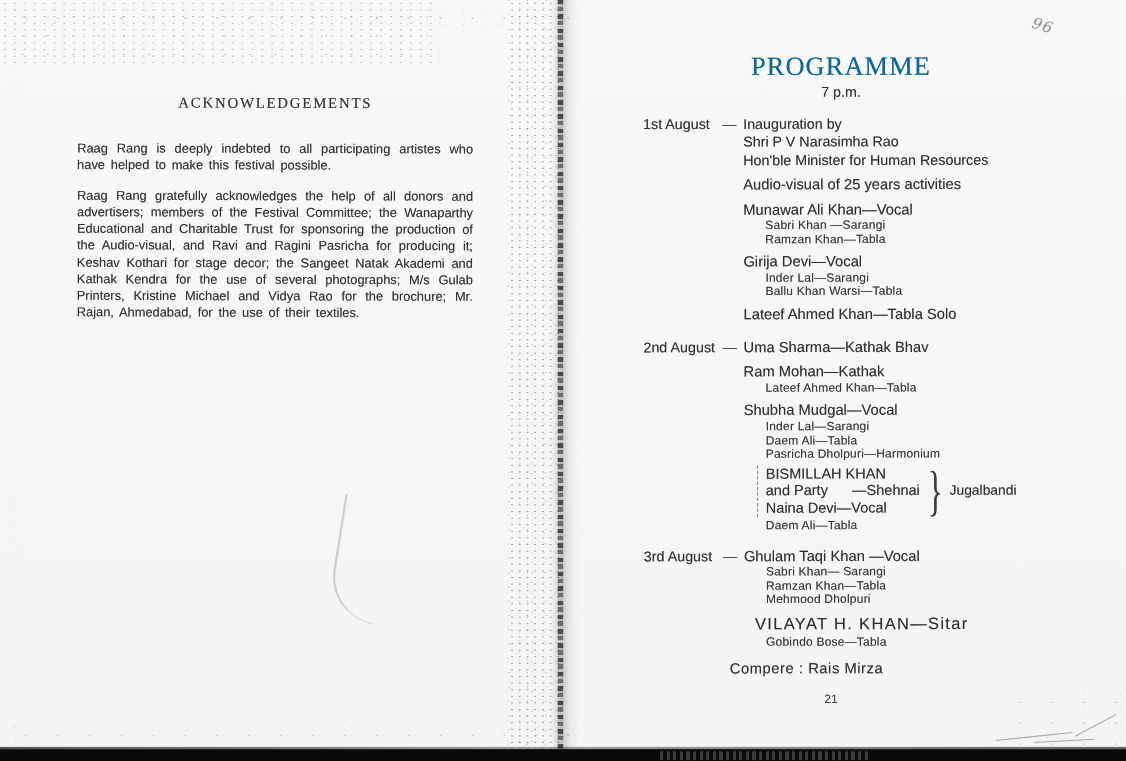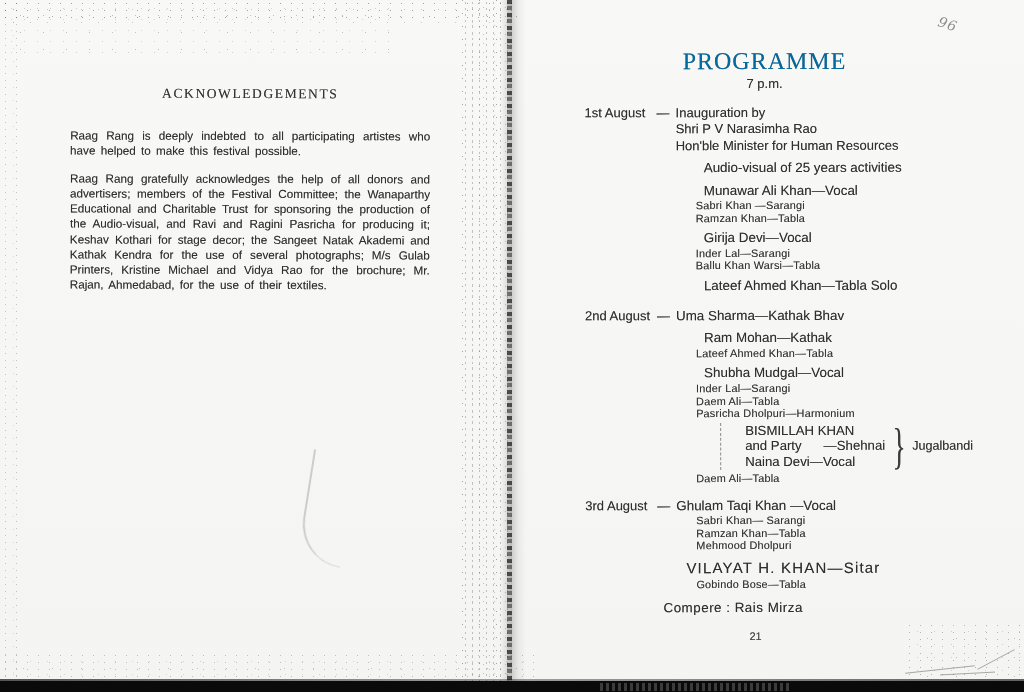--- a/index.html
+++ b/index.html
@@ -84,27 +84,27 @@
   #programme-sections{margin-top:13px;}
   .section{margin-bottom:13px;}
   .sec-header{display:flex;font-size:13px;line-height:17px;color:#2e2e2e;}
   .section-date{width:72px;white-space:nowrap;}
   .section-dash{width:19px;text-align:left;}
   .hdr{white-space:nowrap;}
   .hdr.feature{font-size:13.4px;}
   .sec-body{margin-left:91px;}
   .line{font-size:13px;line-height:16px;color:#2e2e2e;white-space:nowrap;}
   .line.lead{line-height:16.5px;}
-  .line.feature{font-size:13.4px;line-height:16.5px;margin-left:28px;}
+  .line.feature{font-size:13.4px;line-height:16.5px;}
   .line.gap{margin-top:6px;}
   .line.sub{font-size:10.9px;line-height:12.6px;margin-left:20px;letter-spacing:.2px;color:#333;}
   .line.big{font-size:15px;letter-spacing:1.2px;margin-left:10px;line-height:20px;}
   .line.compere{font-size:13.4px;margin-left:-13px;letter-spacing:.5px;margin-top:8px;line-height:18px;}
   .juga{display:flex;align-items:center;margin-left:12px;margin-top:3px;margin-bottom:2px;}
-  .juga-lines{border-left:1px dashed #8a8a8a;padding-left:24px;margin-left:32px;}
+  .juga-lines{border-left:1px dashed #8a8a8a;padding-left:7px;}
   .juga-line{font-size:13.2px;line-height:15.6px;white-space:pre;color:#2e2e2e;}
   .brace{
     font-family:"Liberation Serif",serif;font-weight:300;font-size:50px;line-height:46px;
     display:inline-block;transform:scaleX(.55);color:#3c3c3c;margin-left:2px;text-shadow:none;
   }
   .juga-label{font-size:12.6px;margin-left:1px;color:#2e2e2e;}
   .page-number{margin-top:10px;width:340px;text-align:center;font-size:11px;color:#444;}
 </style>
 </head>
 <body>

